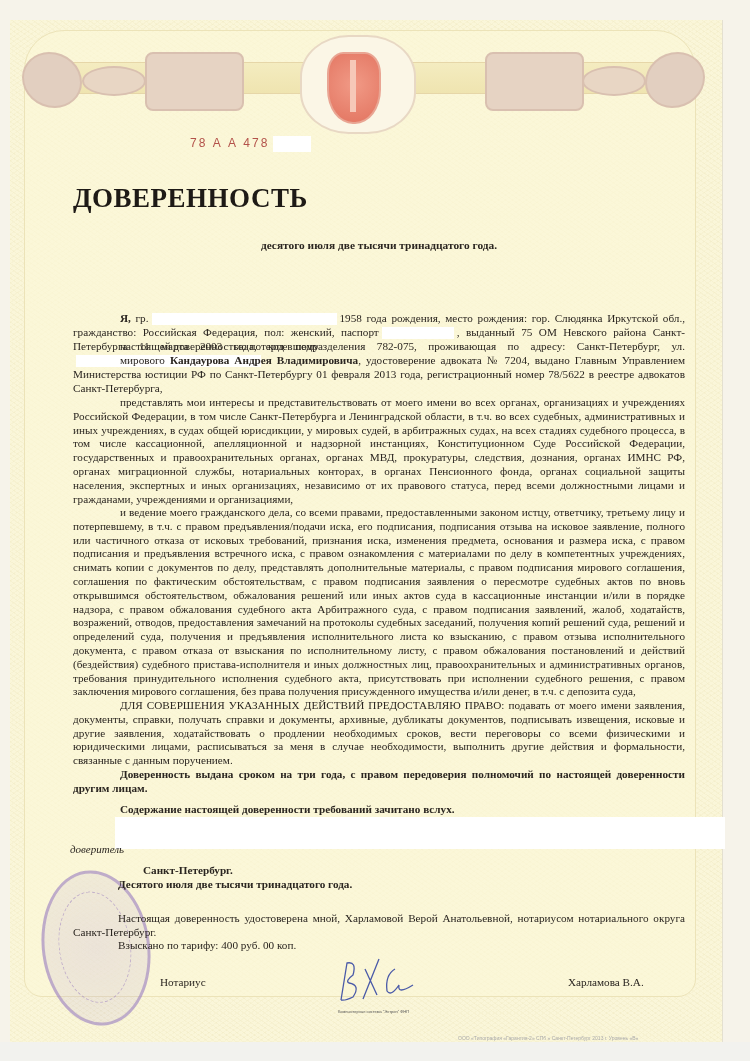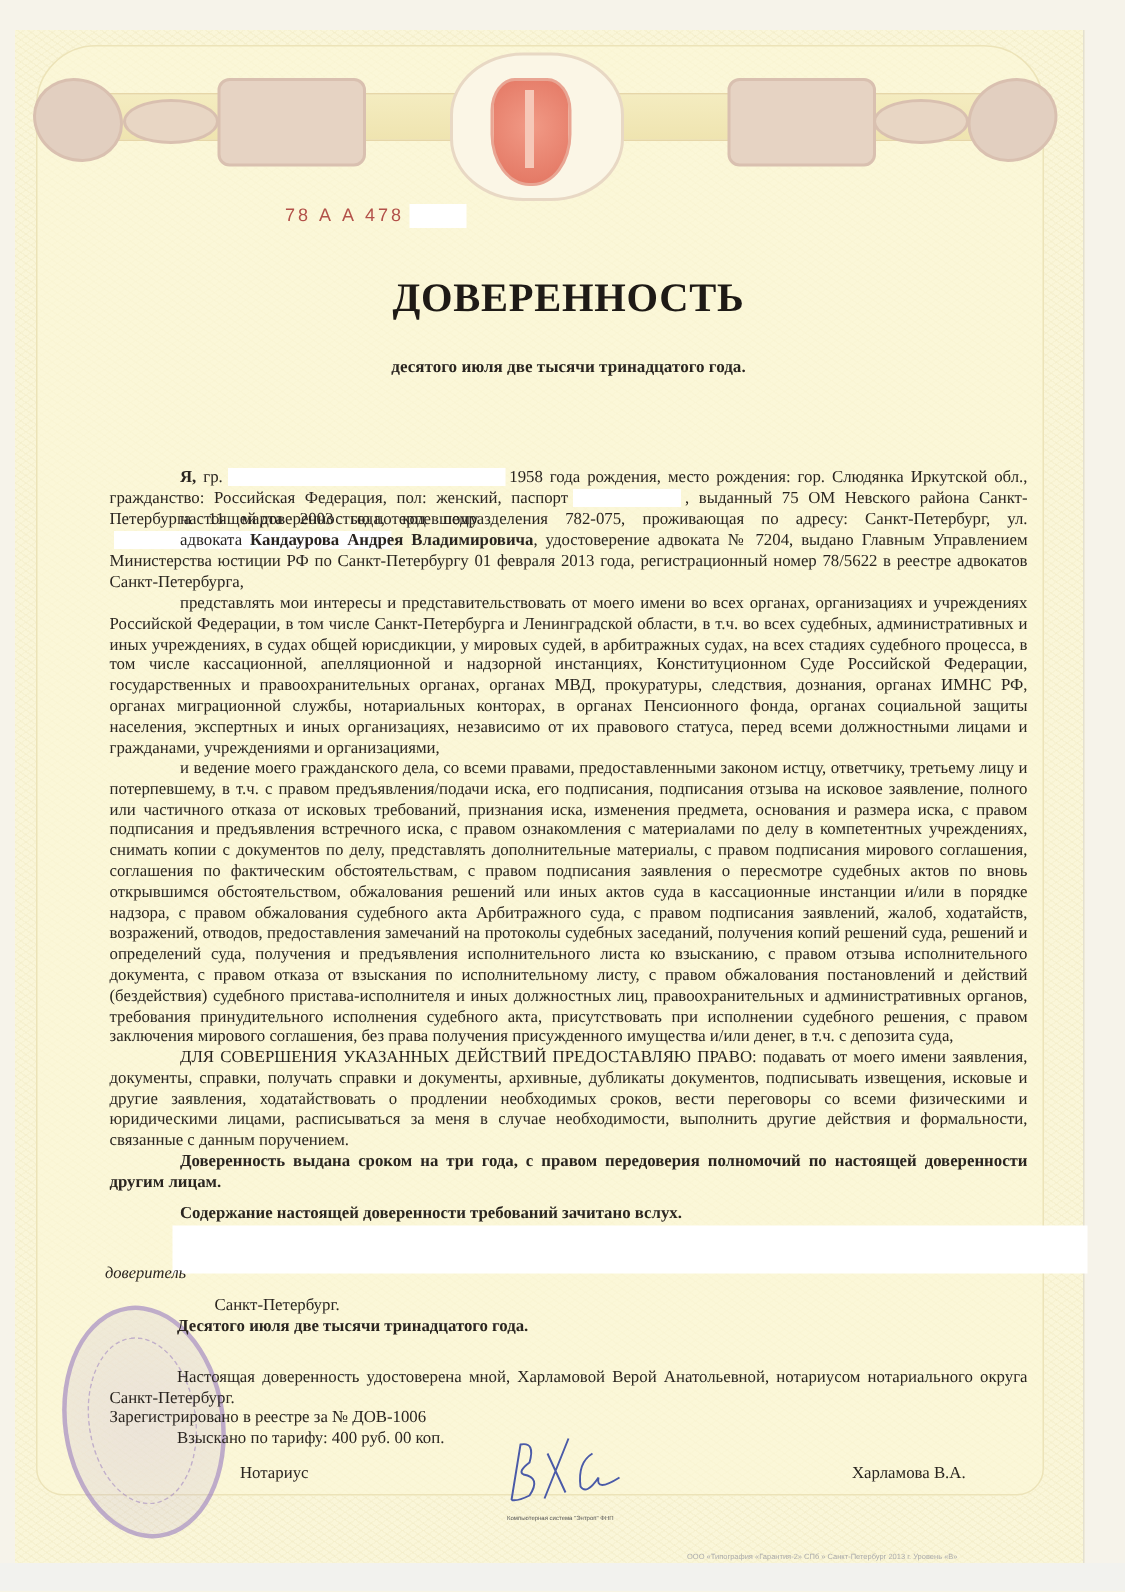--- a/index.html
+++ b/index.html
@@ -50,21 +50,21 @@
   .emblem::before {
     content:""; position:absolute; left:21px; top:6px; width:6px; height:52px; background:#f6c8b8;
   }
   .serial {
     position:absolute; left:190px; top:136px; font-family:"Liberation Sans","DejaVu Sans",sans-serif;
     font-size:12px; letter-spacing:2px; color:#b3524a;
   }
   .redact { display:inline-block; background:#ffffff; vertical-align:middle; }
   .content { position:absolute; left:73px; top:0; width:612px; font-size:11.2px; line-height:13.8px; }
   .title {
-    position:absolute; left:0; top:192px; width:100%; text-align:center;
+    position:absolute; left:0; top:192px; width:100%; text-align:left;
     font-size:27px; font-weight:bold; letter-spacing:0.5px; color:#1e1a16;
   }
   .place { position:absolute; left:0; top:238px; width:100%; text-align:center; font-weight:bold; font-size:11.4px; line-height:14px; }
   .para { position:absolute; left:0; width:100%; text-align:justify; }
   .indent { text-indent:47px; }
   .indent2 { text-indent:25px; }
   b { font-weight:bold; }
   .stamp {
     position:absolute; left:42px; top:870px; width:102px; height:150px;
     border-radius:50%; border:3px solid rgba(150,120,190,0.55);
@@ -108,42 +108,41 @@
     <div>десятого июля две тысячи тринадцатого года.</div>
   </div>
 
   <div class="para indent" style="top:276px;margin-top:36px;">
     <b>Я,</b><span> гр.</span><span class="redact" style="width:185px;height:12px;margin:0 3px;"></span><span>1958 года рождения, место рождения: гор. Слюдянка Иркутской обл., гражданство: Российская Федерация, пол: женский, паспорт</span><span class="redact" style="width:72px;height:12px;margin:0 3px;"></span><span>, выданный 75 ОМ Невского района Санкт-Петербурга 11 марта 2003 года, код подразделения 782-075, проживающая по адресу: Санкт-Петербург, ул.</span><span class="redact" style="width:185px;height:12px;margin-left:3px;"></span>
   </div>
 
   <div class="para indent" style="top:340px;">настоящей доверенностью потерпевшему</div>
 
   <div class="para indent" style="top:354px;">
-    <span>адвоката </span><b>Кандаурова Андрея Владимировича</b><span>,  удостоверение адвоката № 7204, выдано Главным Управлением Министерства юстиции РФ по Санкт-Петербургу 01 февраля 2013 года, регистрационный номер 78/5622  в реестре адвокатов Санкт-Петербурга,</span>
+    <span>мирового </span><b>Кандаурова Андрея Владимировича</b><span>,  удостоверение адвоката № 7204, выдано Главным Управлением Министерства юстиции РФ по Санкт-Петербургу 01 февраля 2013 года, регистрационный номер 78/5622  в реестре адвокатов Санкт-Петербурга,</span>
   </div>
 
   <div class="para indent" style="top:396px;">представлять мои интересы и представительствовать от моего имени во всех органах, организациях и учреждениях Российской Федерации, в том числе Санкт-Петербурга и Ленинградской области, в т.ч. во всех судебных, административных и иных учреждениях, в судах общей юрисдикции, у мировых судей, в арбитражных судах, на всех стадиях судебного процесса, в том числе кассационной, апелляционной и надзорной инстанциях, Конституционном Суде Российской Федерации, государственных и правоохранительных органах, органах МВД, прокуратуры, следствия, дознания, органах ИМНС РФ, органах миграционной службы, нотариальных конторах, в органах Пенсионного фонда, органах социальной защиты населения, экспертных и иных организациях, независимо от их правового статуса, перед всеми должностными лицами и гражданами, учреждениями и организациями,</div>
   <div class="para indent" style="top:506px;">и ведение моего гражданского дела, со всеми правами, предоставленными законом истцу, ответчику, третьему лицу и потерпевшему, в т.ч. с правом предъявления/подачи иска, его подписания, подписания отзыва на исковое заявление, полного или частичного отказа от исковых требований, признания иска, изменения предмета, основания и размера иска, с правом подписания и предъявления встречного иска, с правом ознакомления с материалами по делу в компетентных учреждениях, снимать копии с документов по делу, представлять дополнительные материалы, с правом подписания мирового соглашения, соглашения по фактическим обстоятельствам, с правом подписания заявления о пересмотре судебных актов по вновь открывшимся обстоятельством, обжалования решений или иных актов суда в кассационные инстанции и/или в порядке надзора, с правом обжалования судебного акта Арбитражного суда,  с правом подписания заявлений, жалоб, ходатайств, возражений, отводов, предоставления замечаний на протоколы судебных заседаний, получения копий решений суда, решений и определений суда, получения и предъявления исполнительного листа ко взысканию,  с правом отзыва исполнительного документа, с правом отказа от взыскания по исполнительному листу, с правом обжалования постановлений и действий (бездействия) судебного пристава-исполнителя и иных должностных лиц, правоохранительных и административных органов, требования принудительного исполнения судебного акта, присутствовать при исполнении судебного решения, с правом заключения мирового соглашения, без права получения присужденного имущества и/или денег, в т.ч. с депозита суда,</div>
   <div class="para indent" style="top:699px;">ДЛЯ СОВЕРШЕНИЯ УКАЗАННЫХ ДЕЙСТВИЙ ПРЕДОСТАВЛЯЮ ПРАВО: подавать от моего имени заявления, документы, справки, получать справки и документы, архивные, дубликаты документов, подписывать извещения, исковые и другие заявления, ходатайствовать о продлении необходимых сроков, вести переговоры со всеми физическими и юридическими лицами, расписываться за меня в случае необходимости, выполнить другие действия и формальности, связанные с данным поручением.</div>
   <div class="para indent" style="top:768px;font-weight:bold;">Доверенность выдана сроком на три года, с правом передоверия полномочий по настоящей доверенности другим лицам.</div>
   <div class="para indent" style="top:803px;font-weight:bold;">Содержание настоящей доверенности требований зачитано вслух.</div>
 </div>
 
 <div style="position:absolute;left:115px;top:817px;width:610px;height:32px;background:#ffffff;"></div>
 <div style="position:absolute;left:70px;top:843px;font-style:italic;font-size:11px;">доверитель</div>
 
 <div class="stamp">
     <div class="stamp-inner"></div>
   </div>
 
 <div style="position:absolute;left:73px;top:864px;width:612px;font-size:11.2px;line-height:13.6px;">
-  <div class="indent2" style="font-weight:normal;padding-left:0;"><span style="margin-left:45px">Санкт-Петербург.</span></div>
+  <div class="indent2" style="font-weight:bold;padding-left:0;"><span style="margin-left:45px">Санкт-Петербург.</span></div>
   <div style="font-weight:bold;"><span style="margin-left:45px">Десятого июля две тысячи тринадцатого года.</span></div>
   <div style="text-align:justify;text-indent:45px;margin-top:21px;">Настоящая доверенность удостоверена мной, Харламовой Верой Анатольевной, нотариусом нотариального округа Санкт-Петербург.</div>
-  <div>Зарегистрировано в реестре за № ДОВ-1006</div>
   <div style="text-indent:45px;">Взыскано по тарифу: 400 руб. 00 коп.</div>
 </div>
 
 <div style="position:absolute;left:160px;top:976px;font-size:11.2px;">Нотариус</div>
 <div class="signature">
   <svg width="80" height="50" viewBox="0 0 80 50">
     <path d="M6 45 L12 8 Q22 6 18 20 Q10 26 14 28 Q26 30 18 42 Q10 46 6 45" fill="none" stroke="#4a5aa8" stroke-width="1.3"></path>
     <path d="M28 44 L44 4 M30 14 L42 40" fill="none" stroke="#4a5aa8" stroke-width="1.3"></path>
     <path d="M60 14 Q50 20 52 36 Q56 42 64 30 Q62 40 78 30" fill="none" stroke="#4a5aa8" stroke-width="1.3"></path>
   </svg>

